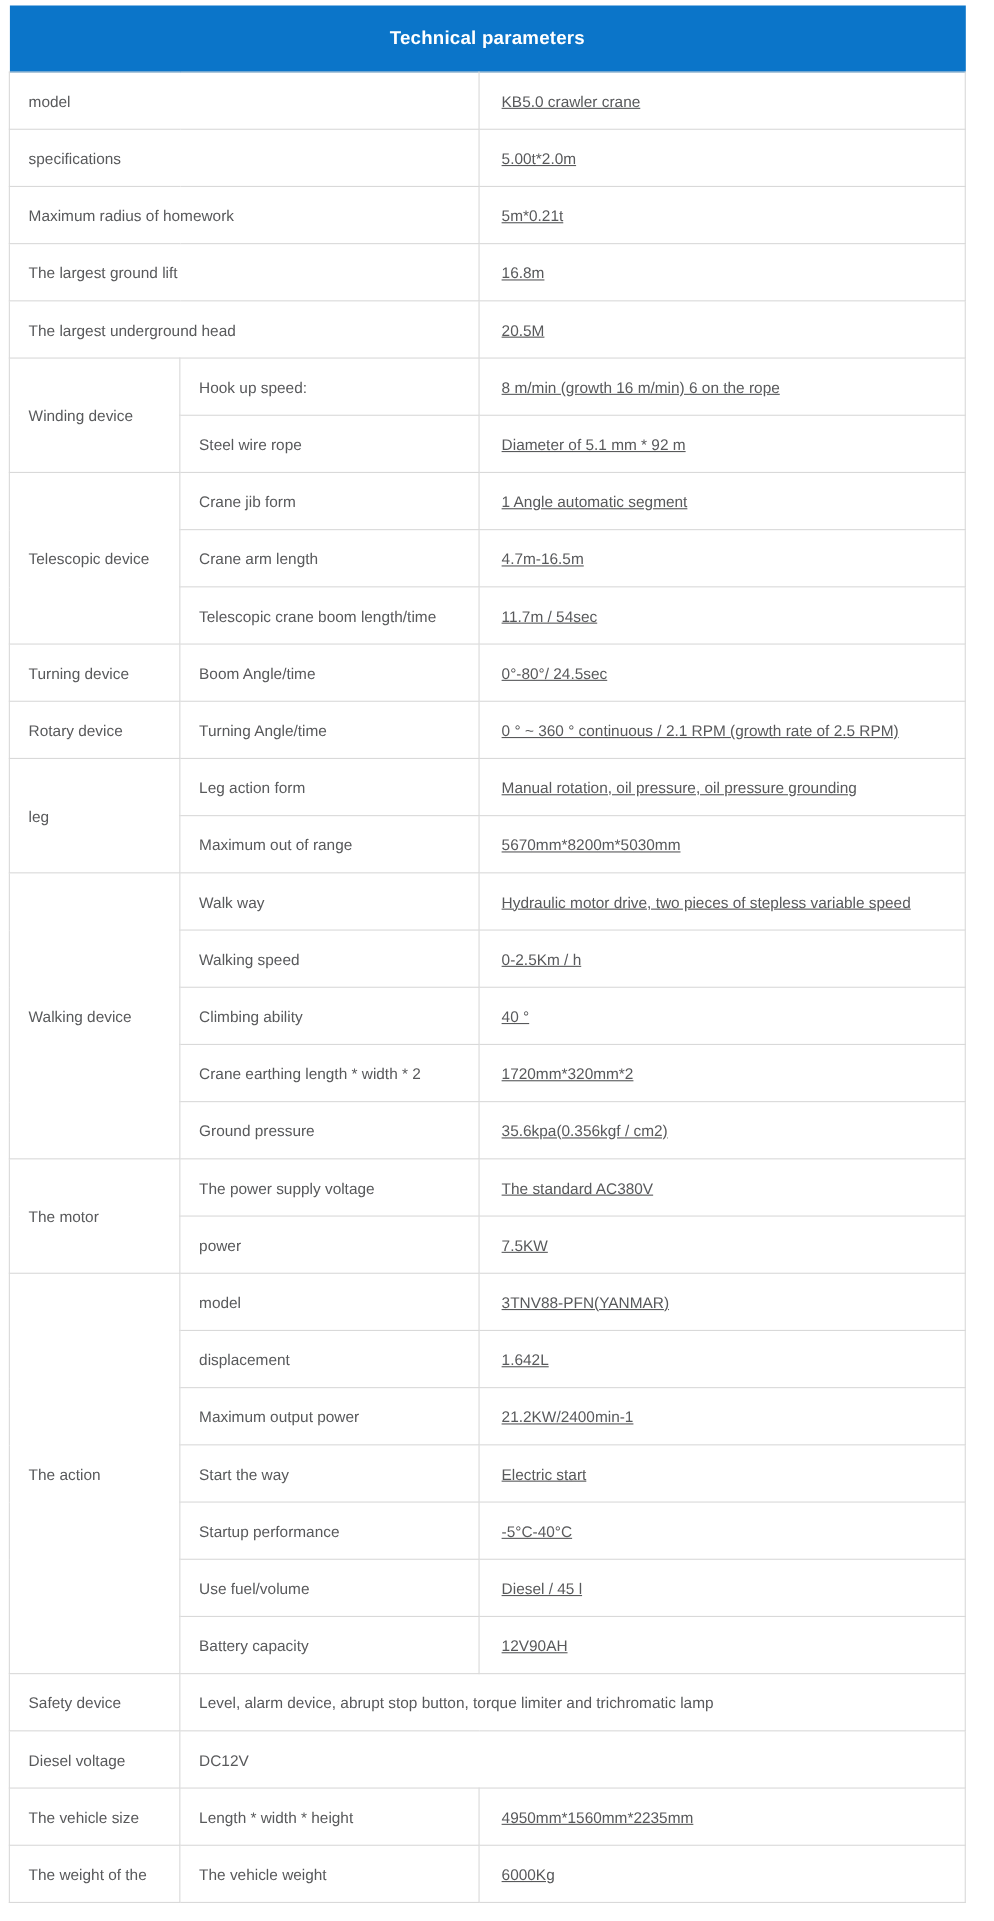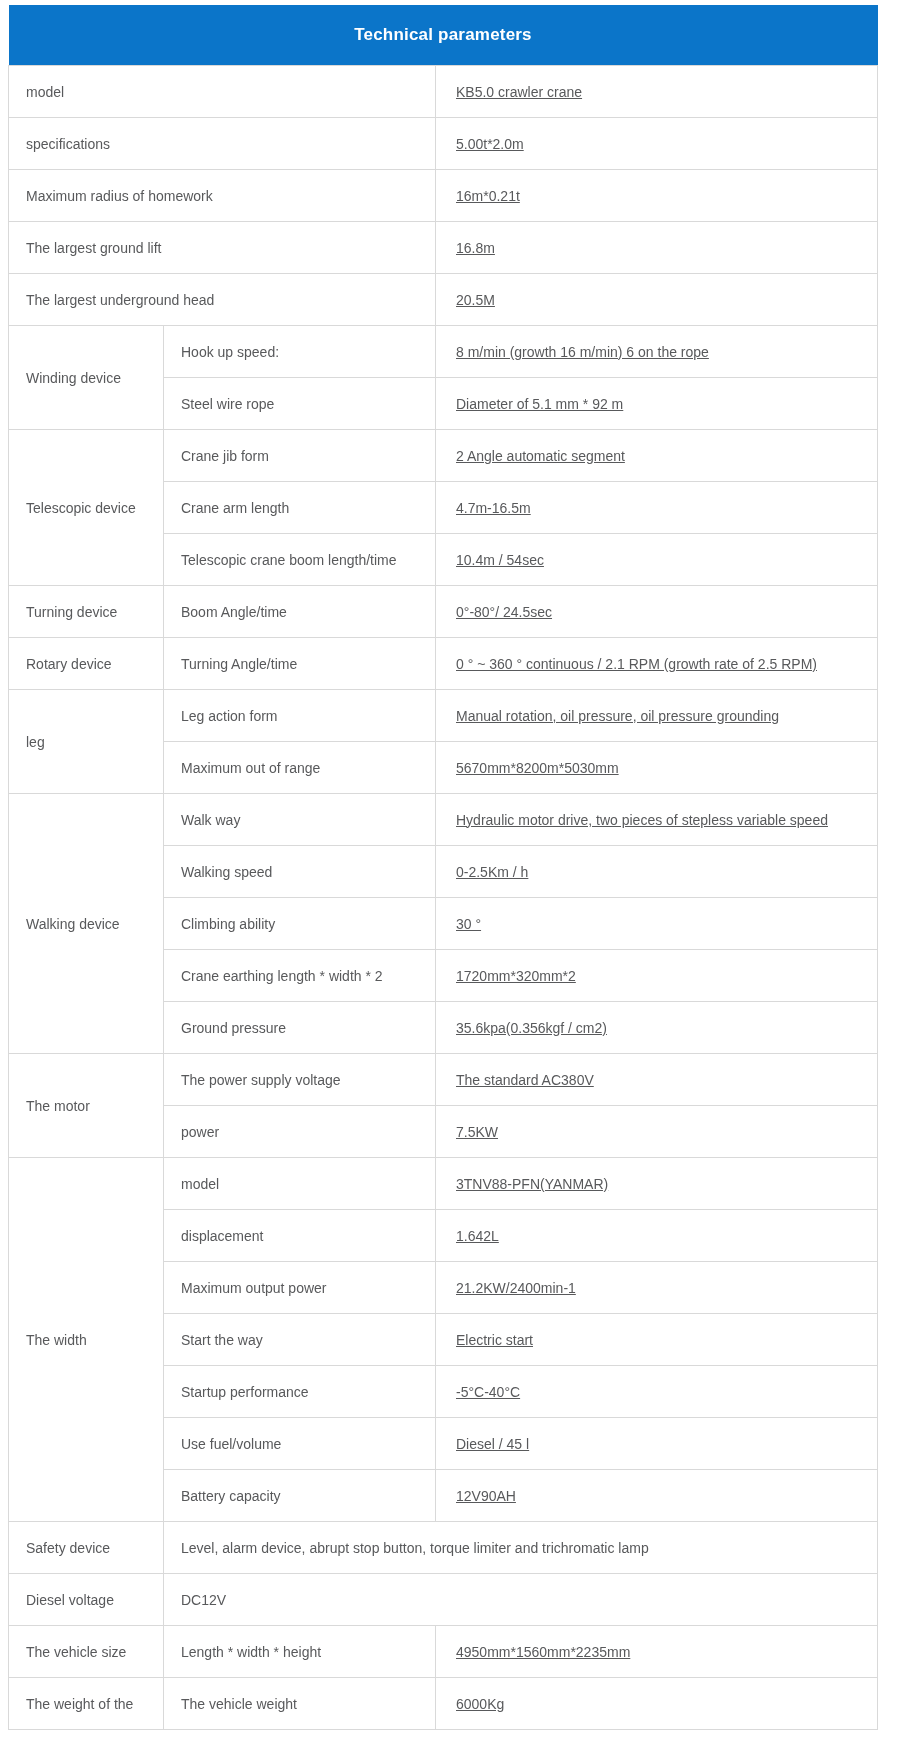--- a/index.html
+++ b/index.html
@@ -68,21 +68,21 @@
       <tr>
         <td colspan="2">model</td>
         <td class="val">KB5.0 crawler crane</td>
       </tr>
       <tr>
         <td colspan="2">specifications</td>
         <td class="val">5.00t*2.0m</td>
       </tr>
       <tr>
         <td colspan="2">Maximum radius of homework</td>
-        <td class="val">16m*0.21t</td>
+        <td class="val">5m*0.21t</td>
       </tr>
       <tr>
         <td colspan="2">The largest ground lift</td>
         <td class="val">16.8m</td>
       </tr>
       <tr>
         <td colspan="2">The largest underground head</td>
         <td class="val">20.5M</td>
       </tr>
 
@@ -92,29 +92,29 @@
         <td class="val">8 m/min (growth 16 m/min) 6 on the rope</td>
       </tr>
       <tr>
         <td>Steel wire rope</td>
         <td class="val">Diameter of 5.1 mm * 92 m</td>
       </tr>
 
       <tr>
         <td rowspan="3">Telescopic device</td>
         <td>Crane jib form</td>
-        <td class="val">2 Angle automatic segment</td>
+        <td class="val">1 Angle automatic segment</td>
       </tr>
       <tr>
         <td>Crane arm length</td>
         <td class="val">4.7m-16.5m</td>
       </tr>
       <tr>
         <td>Telescopic crane boom length/time</td>
-        <td class="val">10.4m / 54sec</td>
+        <td class="val">11.7m / 54sec</td>
       </tr>
 
       <tr>
         <td>Turning device</td>
         <td>Boom Angle/time</td>
         <td class="val">0°-80°/ 24.5sec</td>
       </tr>
 
       <tr>
         <td>Rotary device</td>
@@ -136,21 +136,21 @@
         <td rowspan="5">Walking device</td>
         <td>Walk way</td>
         <td class="val">Hydraulic motor drive, two pieces of stepless variable speed</td>
       </tr>
       <tr>
         <td>Walking speed</td>
         <td class="val">0-2.5Km / h</td>
       </tr>
       <tr>
         <td>Climbing ability</td>
-        <td class="val">30 °</td>
+        <td class="val">40 °</td>
       </tr>
       <tr>
         <td>Crane earthing length * width * 2</td>
         <td class="val">1720mm*320mm*2</td>
       </tr>
       <tr>
         <td>Ground pressure</td>
         <td class="val">35.6kpa(0.356kgf / cm2)</td>
       </tr>
 
@@ -158,21 +158,21 @@
         <td rowspan="2">The motor</td>
         <td>The power supply voltage</td>
         <td class="val">The standard AC380V</td>
       </tr>
       <tr>
         <td>power</td>
         <td class="val">7.5KW</td>
       </tr>
 
       <tr>
-        <td rowspan="7">The width</td>
+        <td rowspan="7">The action</td>
         <td>model</td>
         <td class="val">3TNV88-PFN(YANMAR)</td>
       </tr>
       <tr>
         <td>displacement</td>
         <td class="val">1.642L</td>
       </tr>
       <tr>
         <td>Maximum output power</td>
         <td class="val">21.2KW/2400min-1</td>

